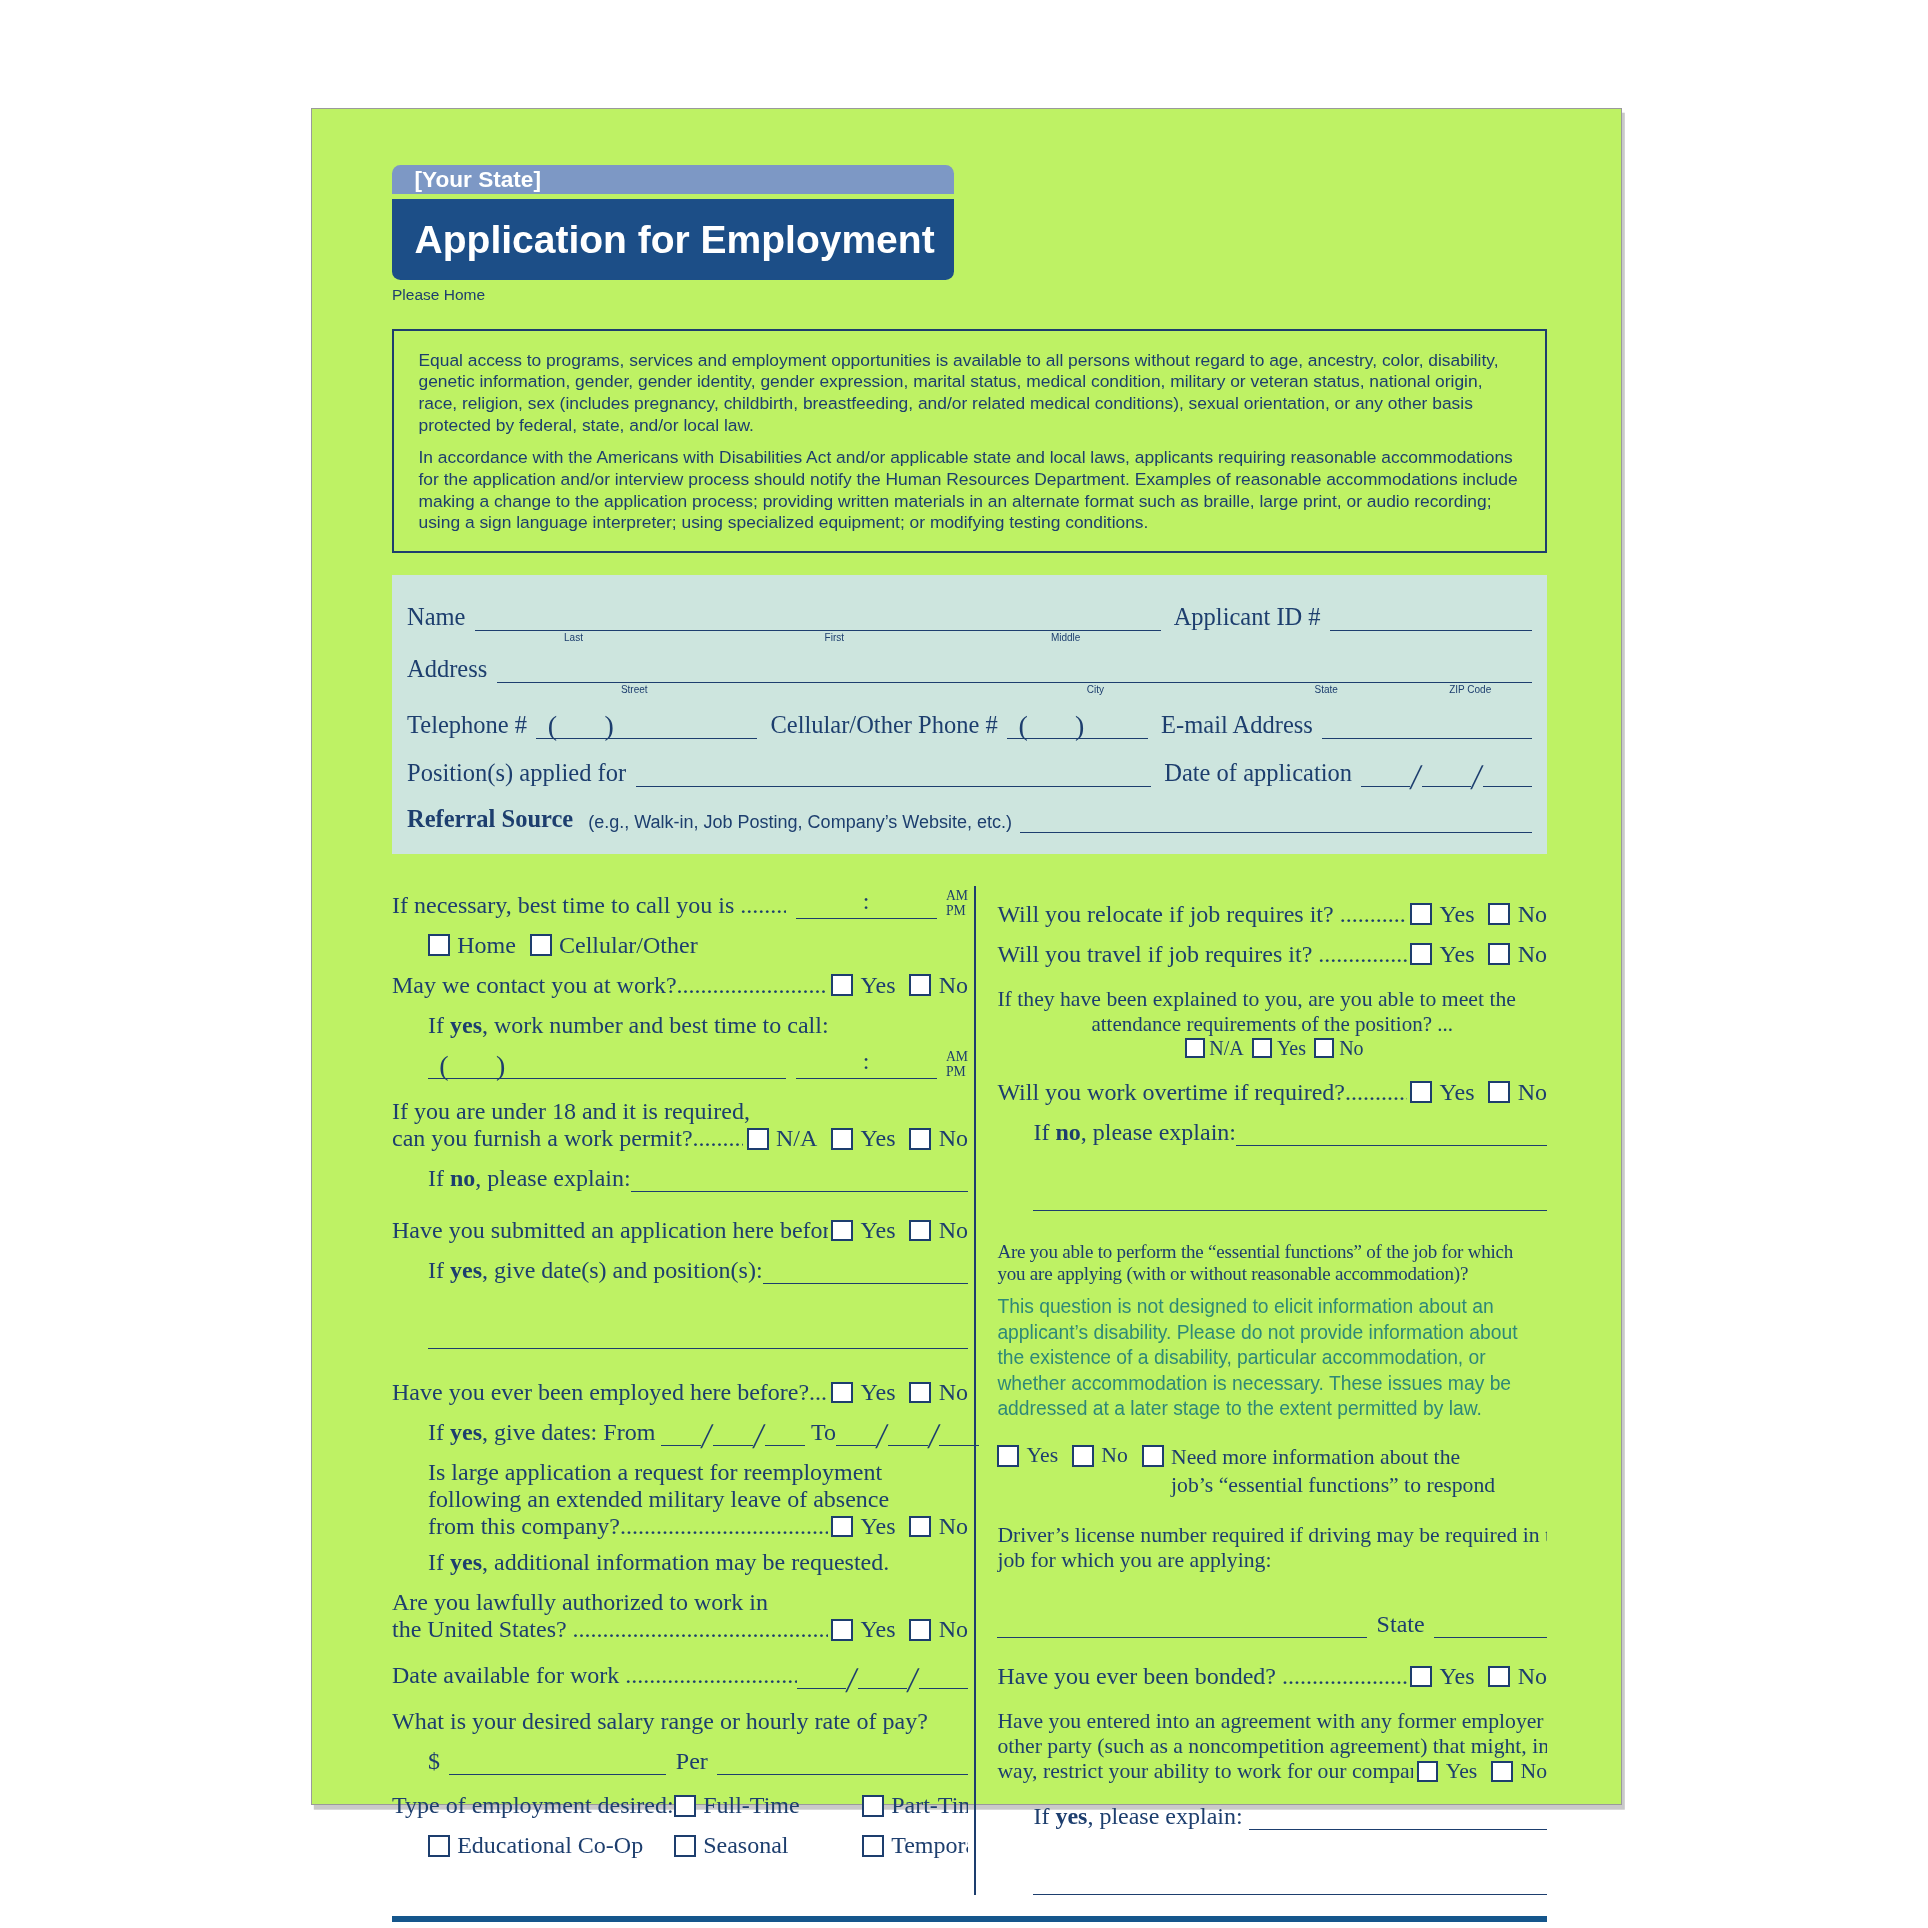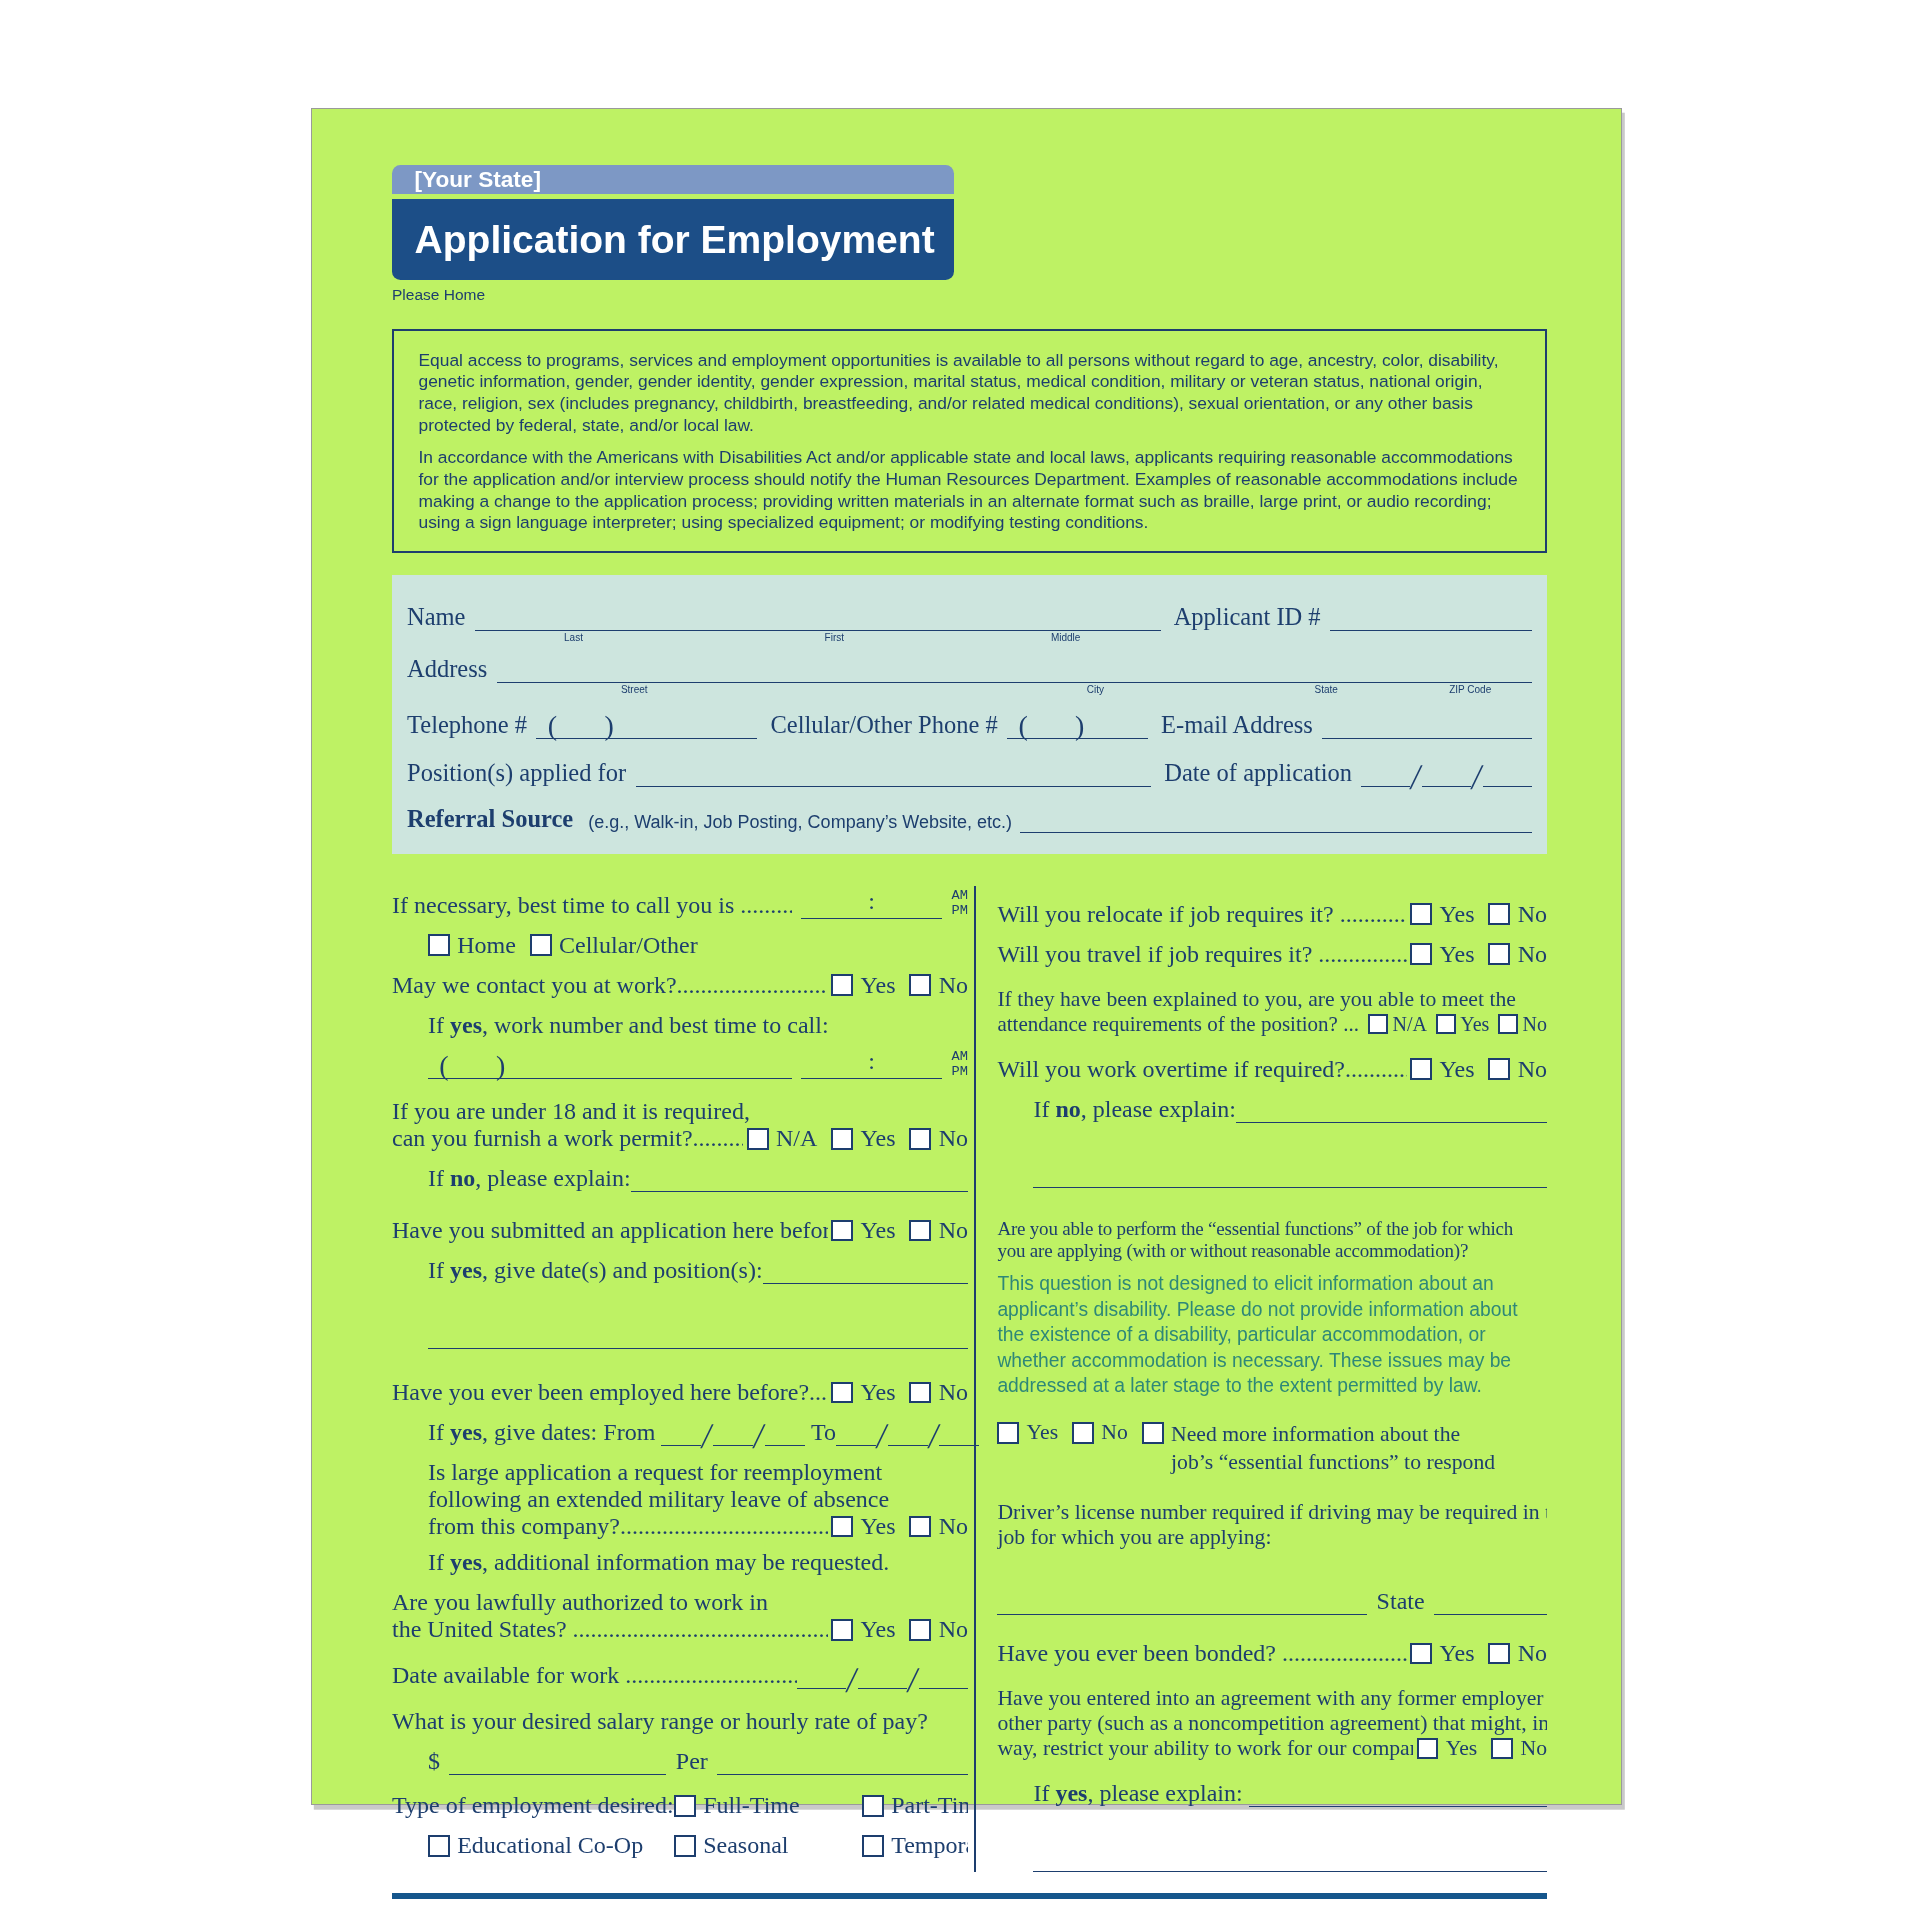--- a/index.html
+++ b/index.html
@@ -62,25 +62,25 @@
   .cb{width:21.7px;height:21.7px;border:2.4px solid #1d3e6e;background:#fff;flex:none;
       display:inline-block;box-sizing:border-box;margin-right:7.5px;}
   .cbg{display:flex;align-items:center;flex:none;margin-left:3.8px;}
   .cbl{margin-right:14px;white-space:nowrap;}
   .cbg .cbl:last-child{margin-right:0;}
   .wl{border-bottom:1.9px solid #1d3e6e;flex:1 1 auto;height:26px;min-width:28px;}
   .wl.full{display:block;height:26px;}
   .timew{display:flex;align-items:flex-end;flex:none;margin-left:9.4px;}
   .tline{width:141px;border-bottom:1.9px solid #1d3e6e;text-align:center;height:32px;flex:none;}
   .tline .colon{position:relative;top:1.9px;}
-  .ampm{display:flex;flex-direction:column;font-family:Liberation Mono, monospace;
+  .ampm{display:flex;flex-direction:column;font-family:Liberation Serif, serif;
         font-size:13.7px;line-height:1.12;margin-left:9.4px;flex:none;}
   .mt6{margin-top:5.6px;} .mt10{margin-top:9.4px;} .mt14{margin-top:13px;}
   .mt20{margin-top:19px;} .mt26{margin-top:24.5px;} .mt32{margin-top:30px;} .mt40{margin-top:38px;}
-  .smrow{font-size:20px;}
+  .smrow{font-size:20px;flex-direction:column;}
   .smrow .cb{width:20px;height:20px;margin-right:4.7px;}
   .smrow .cbl{margin-right:8.5px;}
   .sm23{font-size:21.7px;}
   .ess{font-size:19px;letter-spacing:-0.2px;}
   .ess-note{font-family:"Liberation Sans",sans-serif;font-size:19.3px;line-height:1.32;
             color:#2e8878;margin-top:9.4px;}
   .needmore{display:flex;align-items:flex-start;margin-top:21px;font-size:21.7px;}
   .needmore .cb{margin-top:2.8px;}
   .nm-label{width:334px;line-height:1.3;}
   .tgrid{display:grid;grid-template-columns:282px 188px auto;row-gap:13px;margin-top:17px;align-items:center;}

